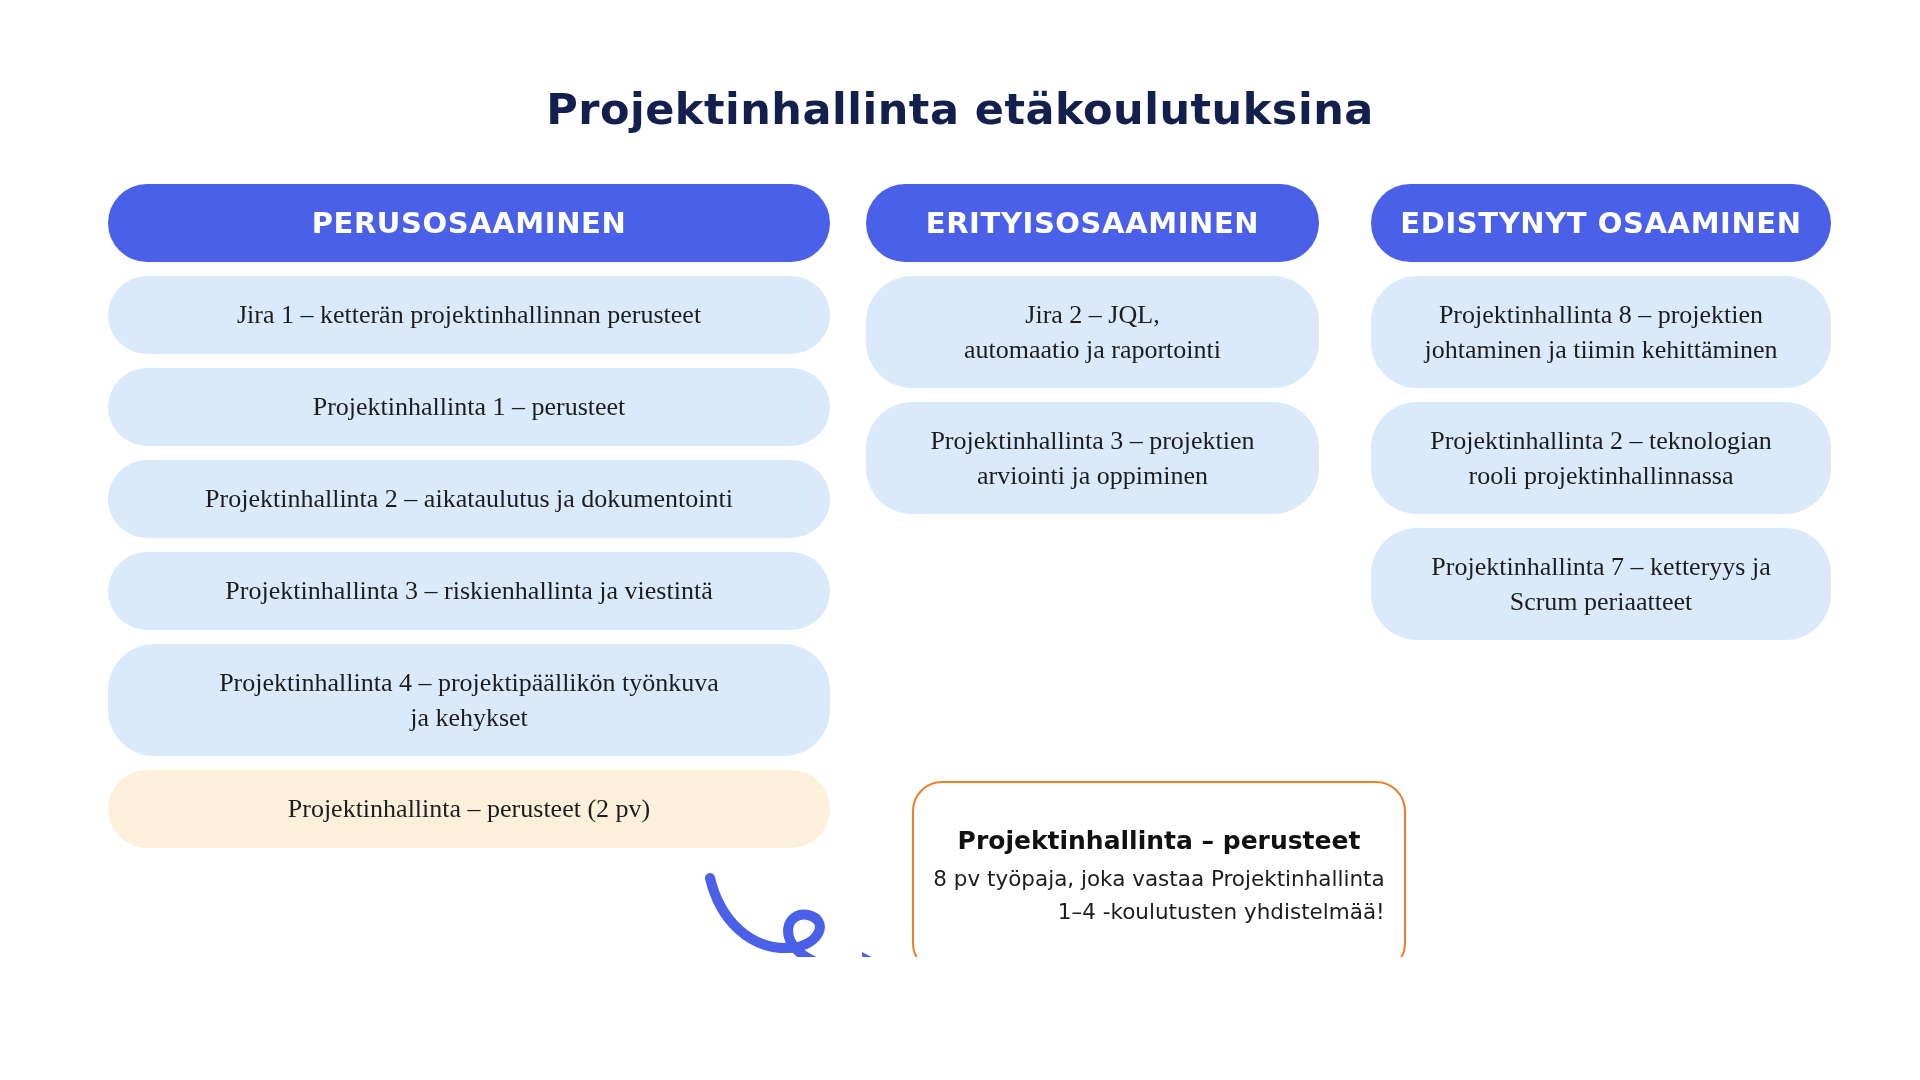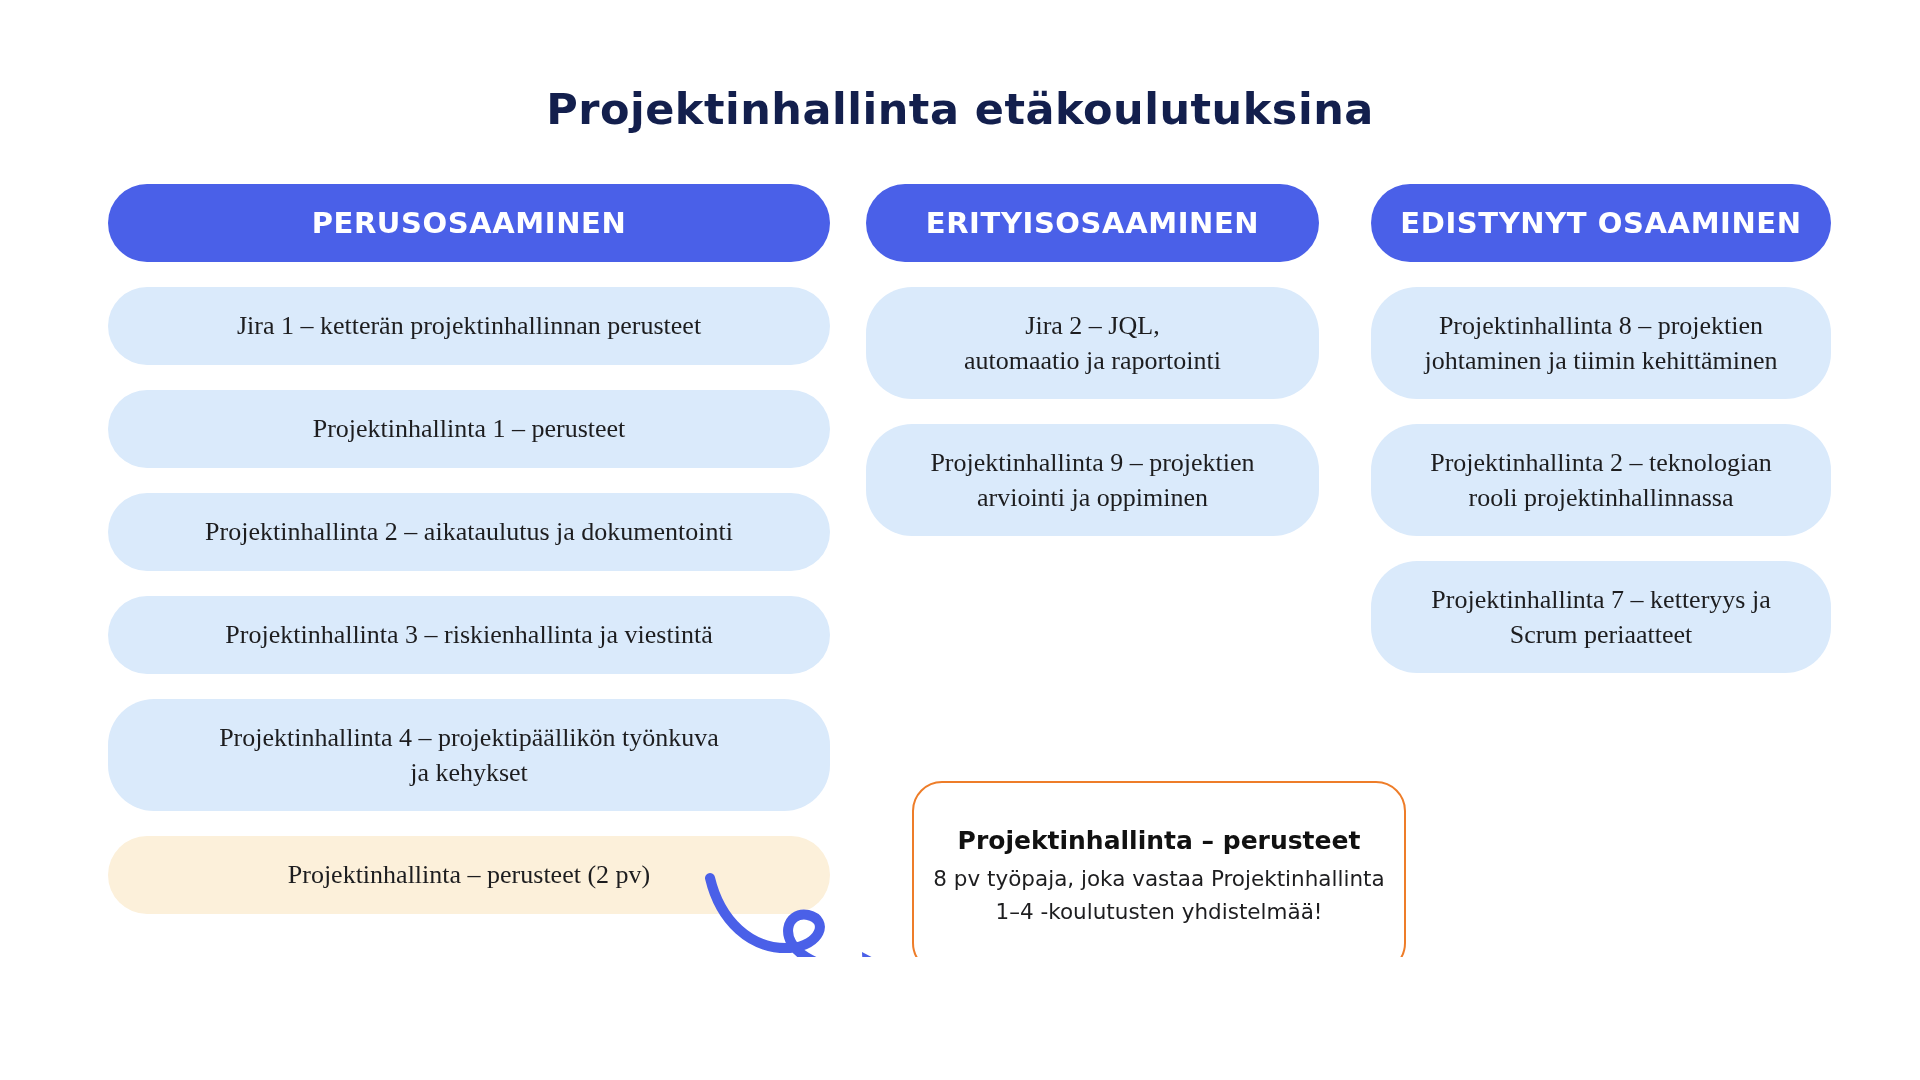--- a/index.html
+++ b/index.html
@@ -25,21 +25,21 @@
     font-size: 43px;
     font-weight: bold;
     letter-spacing: 0.5px;
     color: var(--title-color, #131F4D);
   }
   .col {
     position: absolute;
     top: 184px;
     display: flex;
     flex-direction: column;
-    gap: 25px;
+    gap: 14px;
   }
   .col-1 { left: 108px;  width: 722px; }
   .col-2 { left: 866px;  width: 453px; }
   .col-3 { left: 1371px; width: 460px; }
   .col-header {
     height: 78px;
     border-radius: 39px;
     background: var(--header-bg, #4A60E8);
     color: var(--header-text, #ffffff);
     font-size: 29px;
@@ -84,21 +84,21 @@
     height: 192px;
     box-sizing: border-box;
     border: 2.5px solid var(--callout-border, #EE7D29);
     border-radius: 30px;
     background: #ffffff;
     display: flex;
     flex-direction: column;
     align-items: center;
     justify-content: center;
     gap: 8px;
-    text-align: center;
+    text-align: right;
     padding: 0 18px;
   }
   .callout-title {
     font-size: 25px;
     font-weight: bold;
     color: #111111;
   }
   .callout-body {
     font-size: 21.5px;
     line-height: 1.5;
@@ -143,21 +143,21 @@
     </div>
   </div>
 
   <div class="col col-2">
     <div class="col-header">ERITYISOSAAMINEN</div>
     <div class="card tall">
       <span>Jira 2 – JQL,
 automaatio ja raportointi</span>
     </div>
     <div class="card tall">
-      <span>Projektinhallinta 9 – projektien
+      <span>Projektinhallinta 3 – projektien
 arviointi ja oppiminen</span>
     </div>
   </div>
 
   <div class="col col-3">
     <div class="col-header">EDISTYNYT OSAAMINEN</div>
     <div class="card tall">
       <span>Projektinhallinta 8 – projektien
 johtaminen ja tiimin kehittäminen</span>
     </div>

